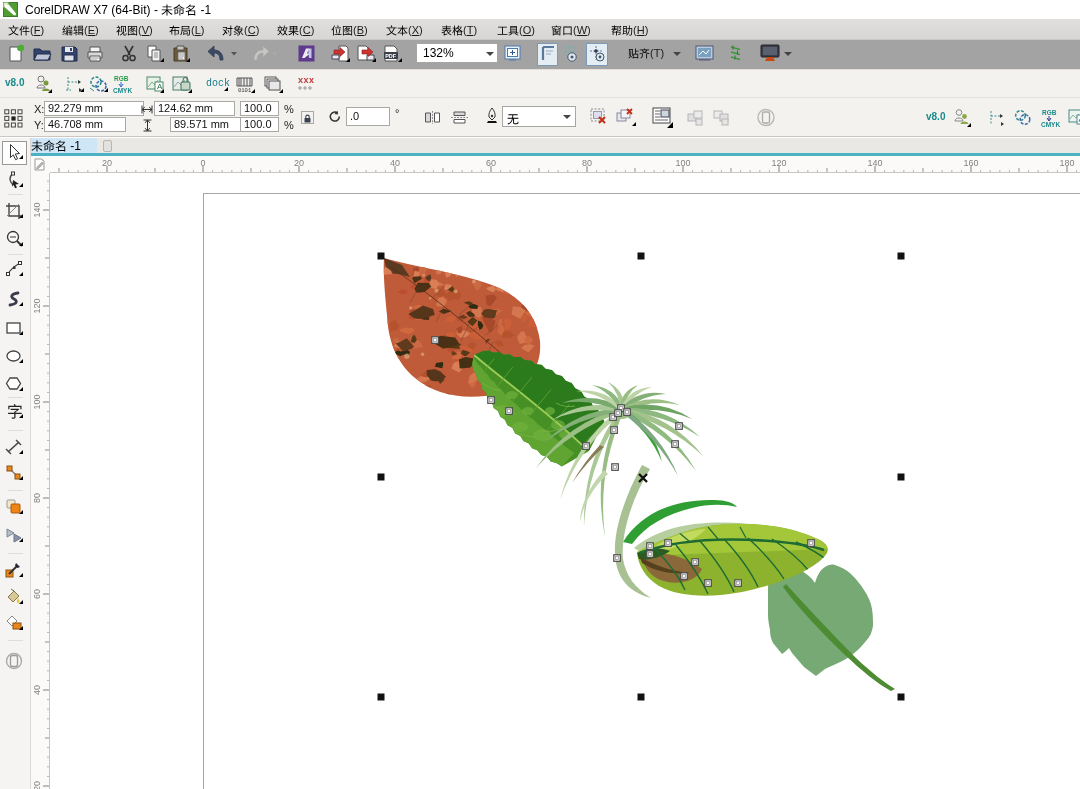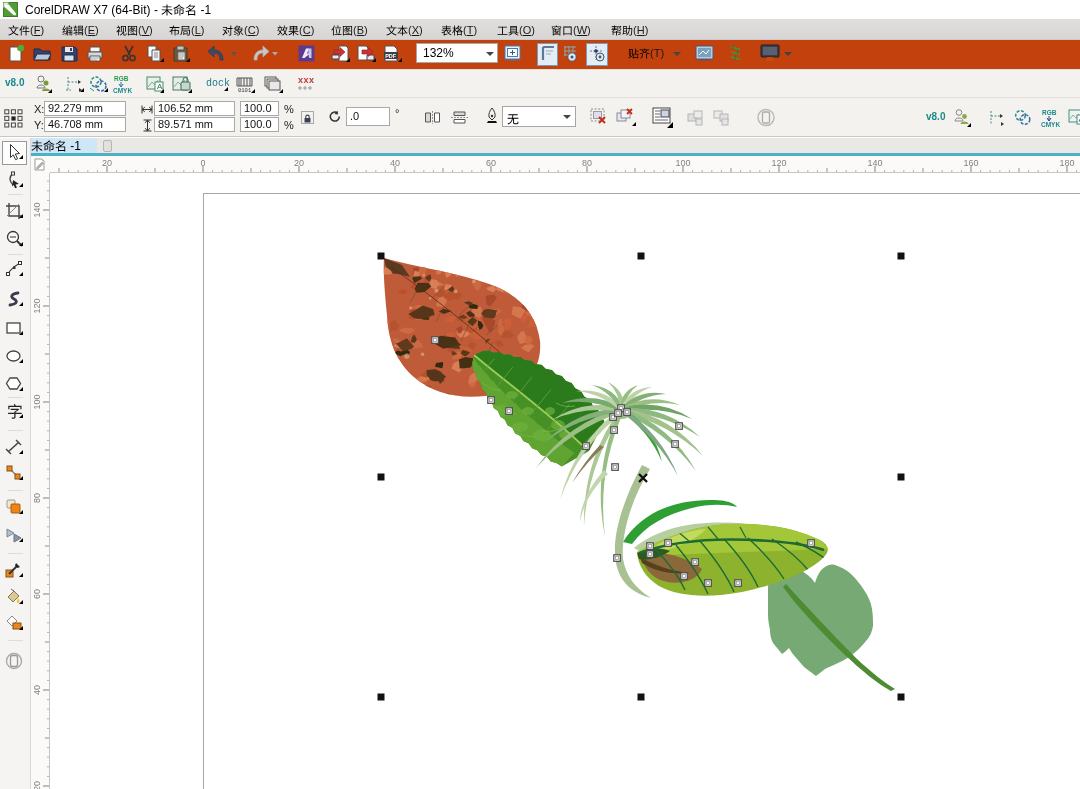--- a/index.html
+++ b/index.html
@@ -1,21 +1,21 @@
 <!DOCTYPE html>
 <html><head><meta charset="utf-8"><style>
 
 *{margin:0;padding:0;box-sizing:border-box}
 html,body{width:1080px;height:789px;overflow:hidden;font-family:"Liberation Sans",sans-serif;background:#fff;position:relative}
 .abs{position:absolute}
 .cj{display:inline-block}
 #titlebar{left:0;top:0;width:1080px;height:19px;background:#fff}
 #menubar{left:0;top:19px;width:1080px;height:21px;background:linear-gradient(#e0dfdd,#d7d6d4);border-bottom:1px solid #cbc9c6}
 .mi{position:absolute;top:5px;font-size:11px;color:#1a1a1a;white-space:nowrap}
-#tb1{left:0;top:40px;width:1080px;height:29px;background:#c2410c}
+#tb1{left:0;top:40px;width:1080px;height:29px;background:#a3a3a3}
 #tb2{left:0;top:69px;width:1080px;height:28px;background:#f3f2ef;border-top:1px solid #e2dfdc}
 #propbar{left:0;top:97px;width:1080px;height:40px;background:#f3f2ef;border-top:1px solid #e2dfdc;border-bottom:1px solid #c9c6c3}
 #tabrow{left:31px;top:138px;width:1049px;height:15px;background:#eae8e5}
 #tealline{left:28px;top:153px;width:1052px;height:3px;background:#4cb2c3}
 #hruler{left:50px;top:156px;width:1030px;height:17px;background:#fbfaf9}
 #rcorner{left:31px;top:156px;width:19px;height:17px;background:#fbfaf9}
 #toolbox{left:0;top:138px;width:31px;height:651px;background:#f5f4f2;border-right:1px solid #dbd8d5}
 #vruler{left:31px;top:173px;width:19px;height:616px;background:#fbfaf9}
 #canvas{left:50px;top:173px;width:1030px;height:616px;background:#fff}
 .sep1{position:absolute;top:46px;width:1px;height:18px;background:#d8d5d2}
@@ -356,31 +356,31 @@
         <rect x="14" y="0.8" width="4" height="4"></rect>
         <rect x="0.8" y="7.4" width="4" height="4"></rect>
         <rect x="14" y="7.4" width="4" height="4"></rect>
         <rect x="0.8" y="14" width="4" height="4"></rect>
         <rect x="7.4" y="14" width="4" height="4"></rect>
         <rect x="14" y="14" width="4" height="4"></rect>
       </g>
       <rect x="7.4" y="7.4" width="4.2" height="4.2" fill="#222"></rect>
     </svg>
     <span class="plbl" style="left:34px;top:5px">X:</span>
-    <div class="pfield" style="left:44px;top:3px;width:82px;height:15px">92.279 mm</div>
+    <div class="pfield" style="left:44px;top:3px;width:100px;height:15px">92.279 mm</div>
     <span class="plbl" style="left:34px;top:21px">Y:</span>
     <div class="pfield" style="left:44px;top:19px;width:82px;height:15px">46.708 mm</div>
     <svg class="abs" style="left:141px;top:6px" width="12" height="11" viewBox="0 0 12 11">
       <path d="M1,5.5 h10 M1,5.5 l2.8,-2.3 M1,5.5 l2.8,2.3 M11,5.5 l-2.8,-2.3 M11,5.5 l-2.8,2.3 M1,1.5 v8 M11,1.5 v8" stroke="#333" fill="none"></path>
     </svg>
-    <div class="pfield" style="left:154px;top:3px;width:81px;height:15px">106.52 mm</div>
+    <div class="pfield" style="left:154px;top:3px;width:81px;height:15px">124.62 mm</div>
     <svg class="abs" style="left:142px;top:21px" width="11" height="13" viewBox="0 0 11 13">
       <path d="M5.5,1 v11 M5.5,1 l-2.3,2.8 M5.5,1 l2.3,2.8 M5.5,12 l-2.3,-2.8 M5.5,12 l2.3,-2.8 M1.5,1 h8 M1.5,12 h8" stroke="#333" fill="none"></path>
     </svg>
-    <div class="pfield" style="left:154px;top:19px;width:81px;height:15px">89.571 mm</div>
+    <div class="pfield" style="left:170px;top:19px;width:81px;height:15px">89.571 mm</div>
     <div class="pfield" style="left:240px;top:3px;width:39px;height:15px">100.0</div>
     <span class="plbl" style="left:284px;top:5px">%</span>
     <div class="pfield" style="left:240px;top:19px;width:39px;height:15px">100.0</div>
     <span class="plbl" style="left:284px;top:21px">%</span>
     <div class="abs" style="left:301px;top:13px;width:13px;height:13px;background:#f2f1ef;border:1px solid #aaa8a5"></div>
     <svg class="abs" style="left:303px;top:16px" width="9" height="9" viewBox="0 0 9 9">
       <rect x="1.5" y="4" width="6" height="4.5" rx="0.5" fill="#3a3f52"></rect>
       <path d="M2.8,4 v-1.2 a1.7,1.7 0 0 1 3.4,0 v1.2" fill="none" stroke="#3a3f52" stroke-width="1.1"></path>
     </svg>
     <svg class="abs" style="left:327px;top:12px" width="13" height="13" viewBox="0 0 13 13">

